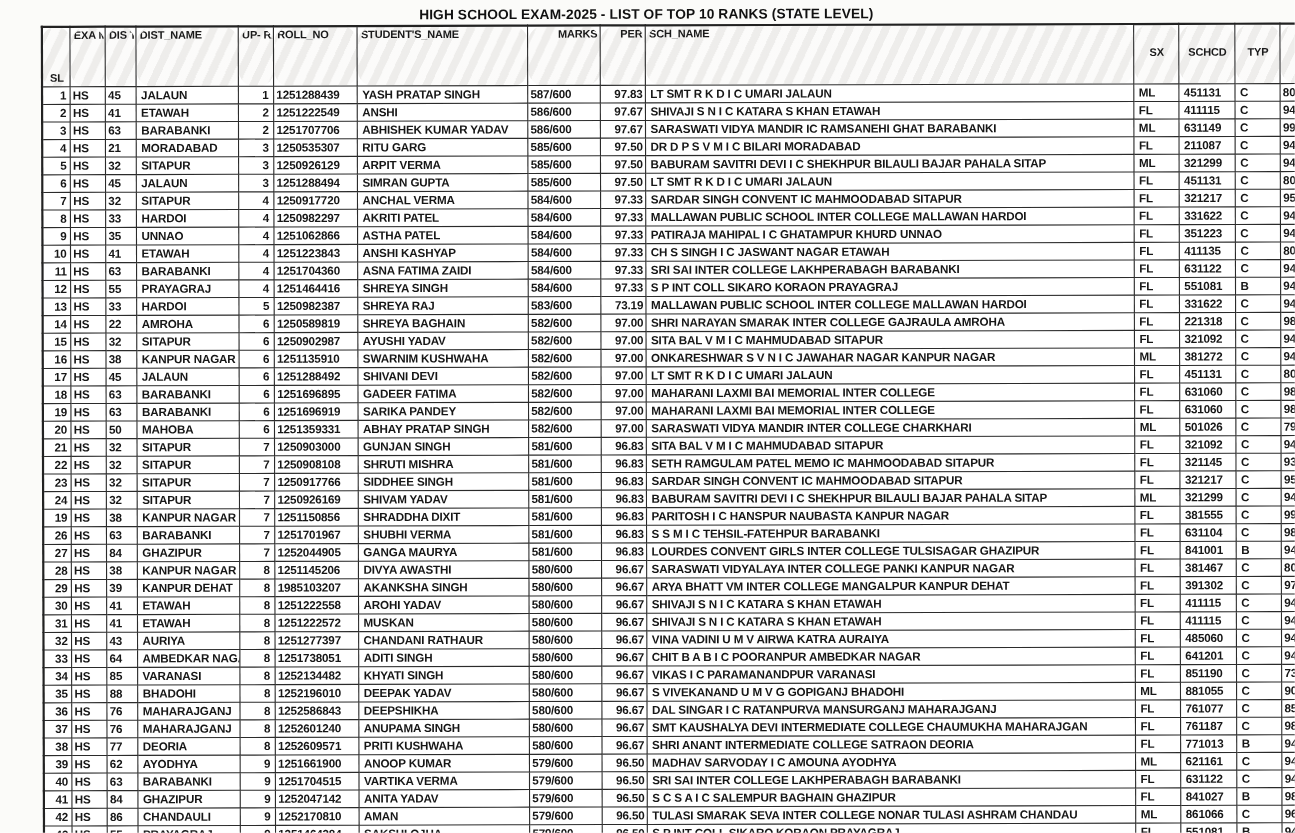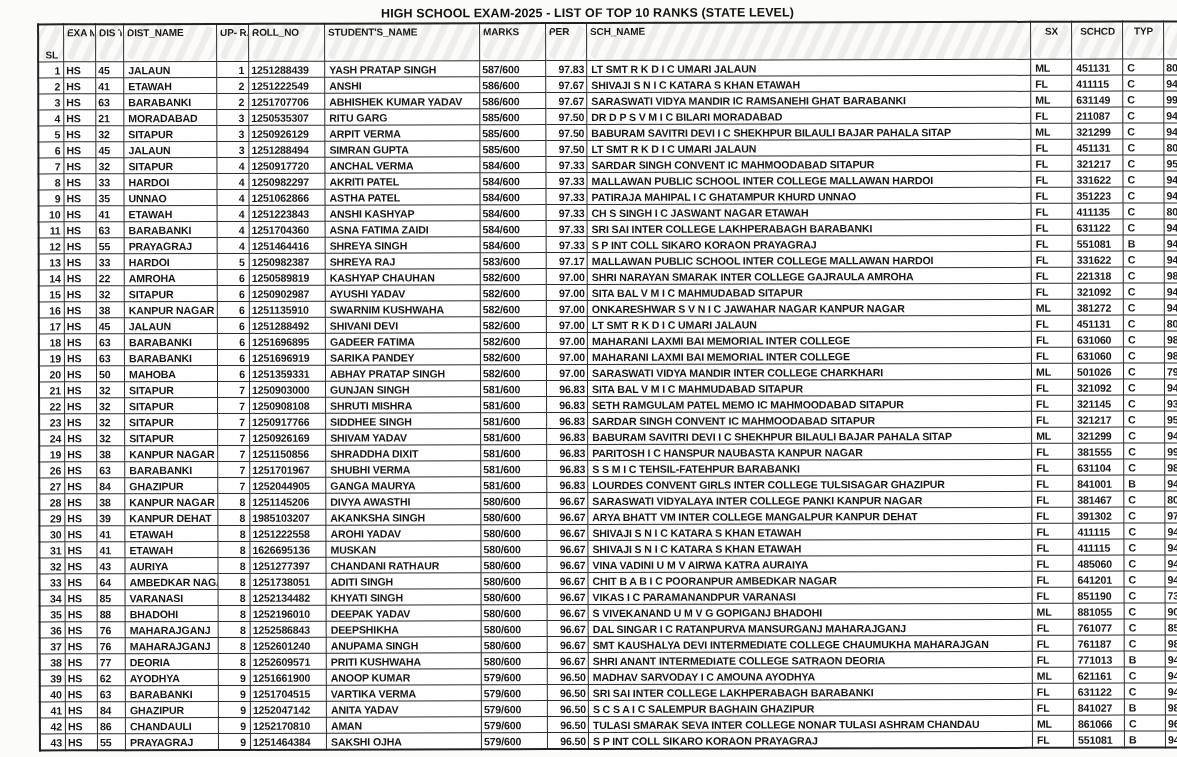--- a/index.html
+++ b/index.html
@@ -72,22 +72,22 @@
   .col-typ{width:35px}
   .col-sch_mob{width:87px}
   
   td.col-sl{text-align:right;padding-right:3px}
   td.col-up_rank{text-align:right;padding-right:4px}
   td.col-marks{text-align:left}
   td.col-per{text-align:right}
   td.col-dist_name,td.col-student_name,td.col-sch_name{padding-left:4px}
   td.col-sx,td.col-schcd,td.col-typ{padding-left:4px}
   th.col-sl{vertical-align:bottom;text-align:center;}
-  th.col-marks,th.col-per{text-align:left}
-  th.col-sx,th.col-schcd,th.col-typ,th.col-sch_mob{text-align:center;padding-top:3px}
+  th.col-marks,th.col-per{text-align:right}
+  th.col-sx,th.col-schcd,th.col-typ,th.col-sch_mob{text-align:center;padding-top:20px}
 </style>
 </head>
 <body>
 
 <div class="page">
   <div class="title">HIGH SCHOOL EXAM-2025 - LIST OF TOP 10 RANKS (STATE LEVEL)</div>
   <table class="ranks">
     <thead>
       <tr>
           <th class="col-sl">SL</th>
@@ -301,35 +301,35 @@
         </tr>
         <tr>
           <td class="col-sl">13</td>
           <td class="col-exam">HS</td>
           <td class="col-dist">33</td>
           <td class="col-dist_name">HARDOI</td>
           <td class="col-up_rank">5</td>
           <td class="col-roll_no">1250982387</td>
           <td class="col-student_name">SHREYA RAJ</td>
           <td class="col-marks">583/600</td>
-          <td class="col-per">97.17</td>
+          <td class="col-per">73.19</td>
           <td class="col-sch_name">MALLAWAN PUBLIC SCHOOL INTER COLLEGE MALLAWAN HARDOI</td>
           <td class="col-sx">FL</td>
           <td class="col-schcd">331622</td>
           <td class="col-typ">C</td>
           <td class="col-sch_mob">9450770113</td>
         </tr>
         <tr>
           <td class="col-sl">14</td>
           <td class="col-exam">HS</td>
           <td class="col-dist">22</td>
           <td class="col-dist_name">AMROHA</td>
           <td class="col-up_rank">6</td>
           <td class="col-roll_no">1250589819</td>
-          <td class="col-student_name">KASHYAP CHAUHAN</td>
+          <td class="col-student_name">SHREYA BAGHAIN</td>
           <td class="col-marks">582/600</td>
           <td class="col-per">97.00</td>
           <td class="col-sch_name">SHRI NARAYAN SMARAK INTER COLLEGE GAJRAULA AMROHA</td>
           <td class="col-sx">FL</td>
           <td class="col-schcd">221318</td>
           <td class="col-typ">C</td>
           <td class="col-sch_mob">9897977491</td>
         </tr>
         <tr>
           <td class="col-sl">15</td>
@@ -586,21 +586,21 @@
           <td class="col-schcd">411115</td>
           <td class="col-typ">C</td>
           <td class="col-sch_mob">9410485766</td>
         </tr>
         <tr>
           <td class="col-sl">31</td>
           <td class="col-exam">HS</td>
           <td class="col-dist">41</td>
           <td class="col-dist_name">ETAWAH</td>
           <td class="col-up_rank">8</td>
-          <td class="col-roll_no">1626695136</td>
+          <td class="col-roll_no">1251222572</td>
           <td class="col-student_name">MUSKAN</td>
           <td class="col-marks">580/600</td>
           <td class="col-per">96.67</td>
           <td class="col-sch_name">SHIVAJI S N I C KATARA S KHAN ETAWAH</td>
           <td class="col-sx">FL</td>
           <td class="col-schcd">411115</td>
           <td class="col-typ">C</td>
           <td class="col-sch_mob">9410485766</td>
         </tr>
         <tr>

